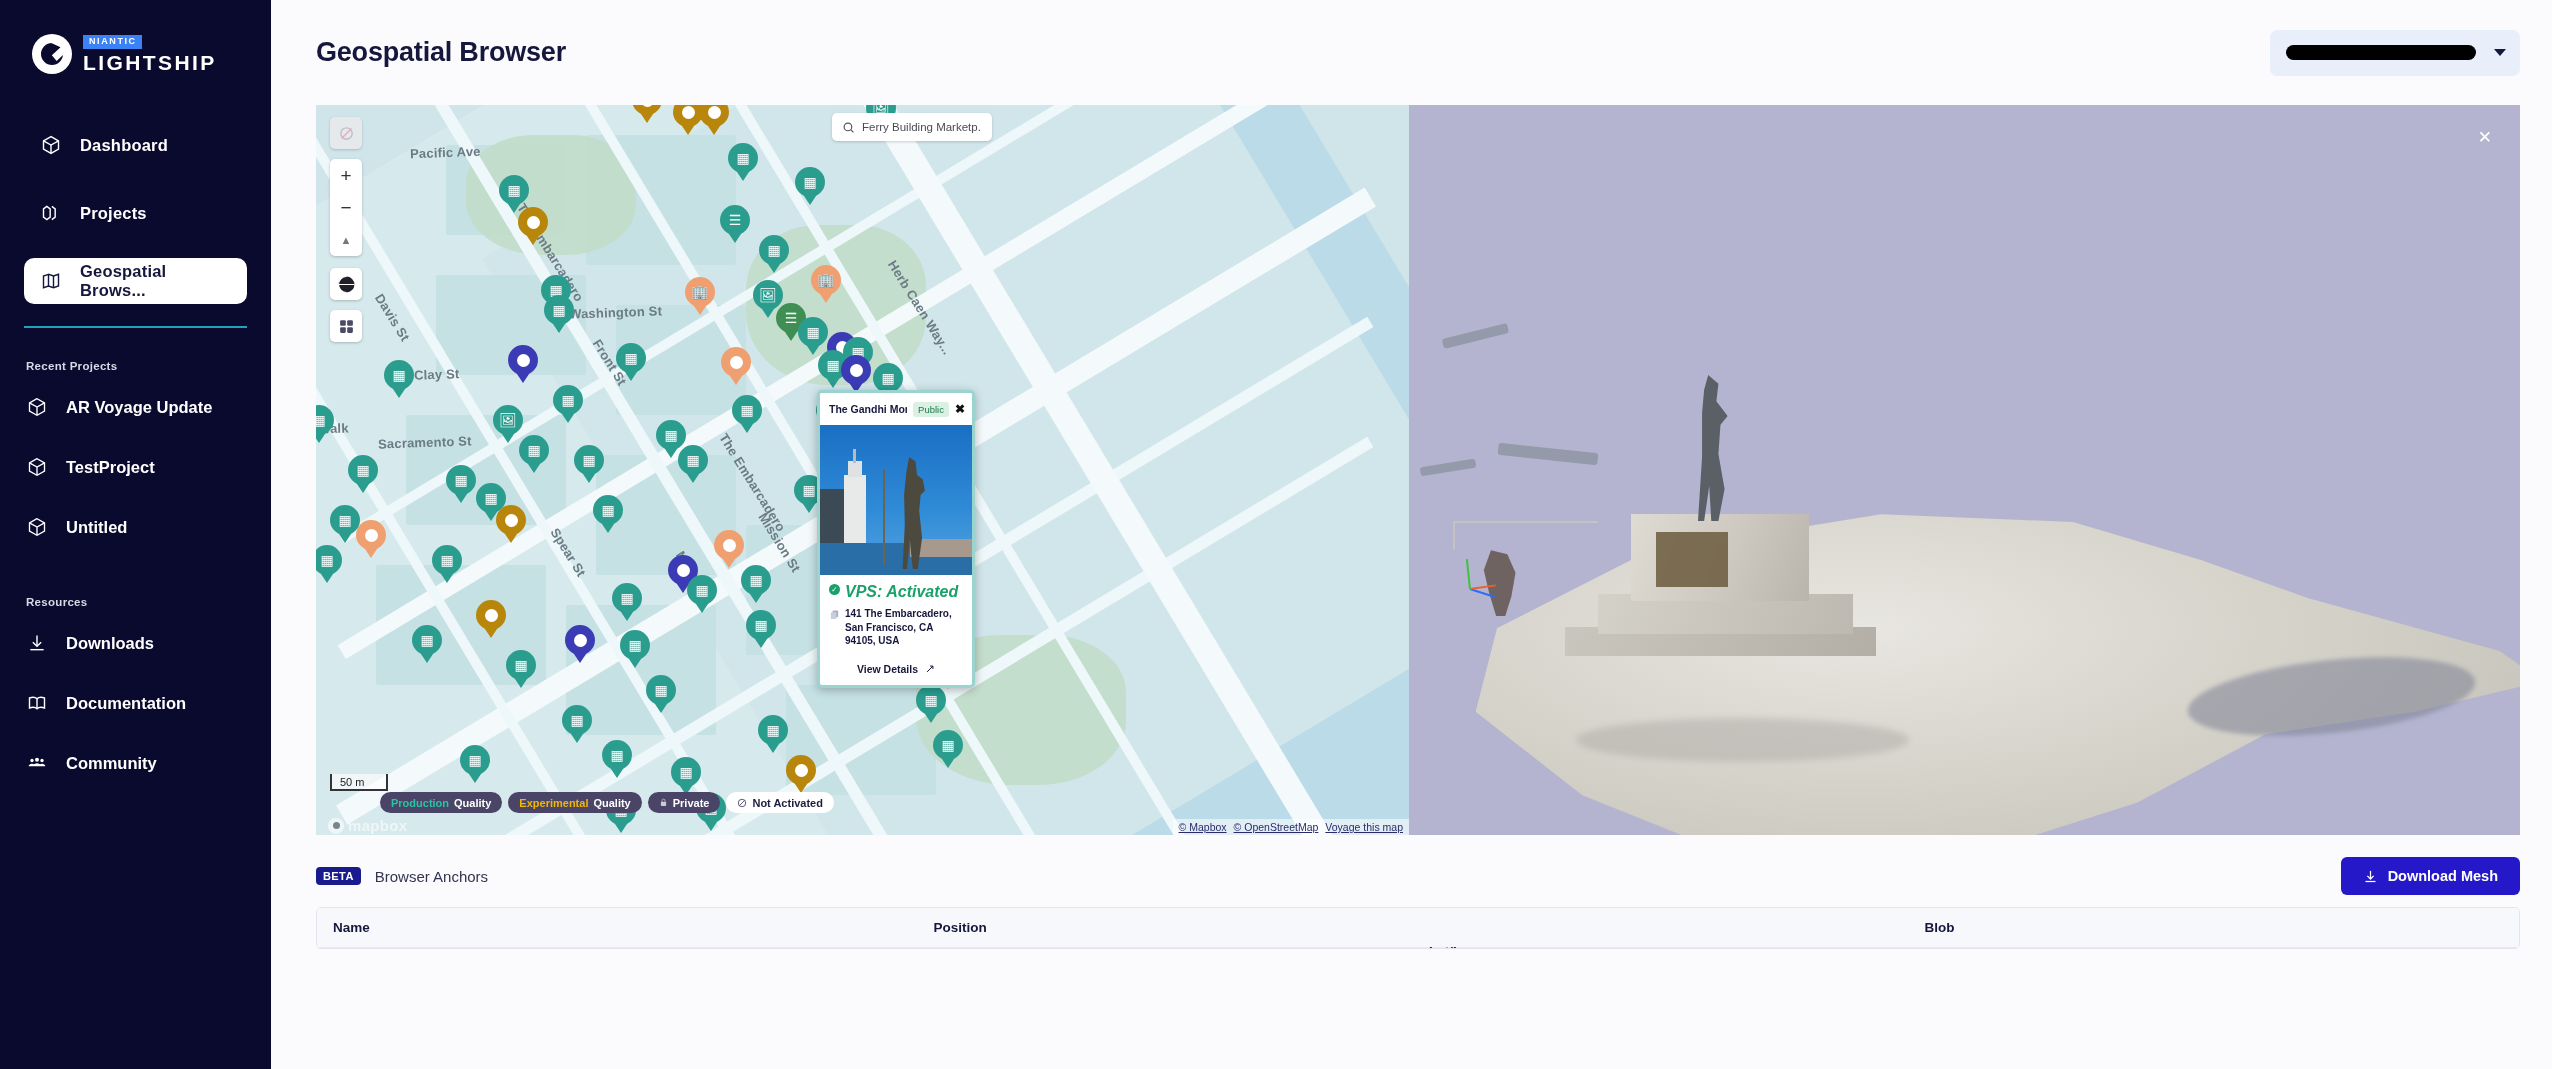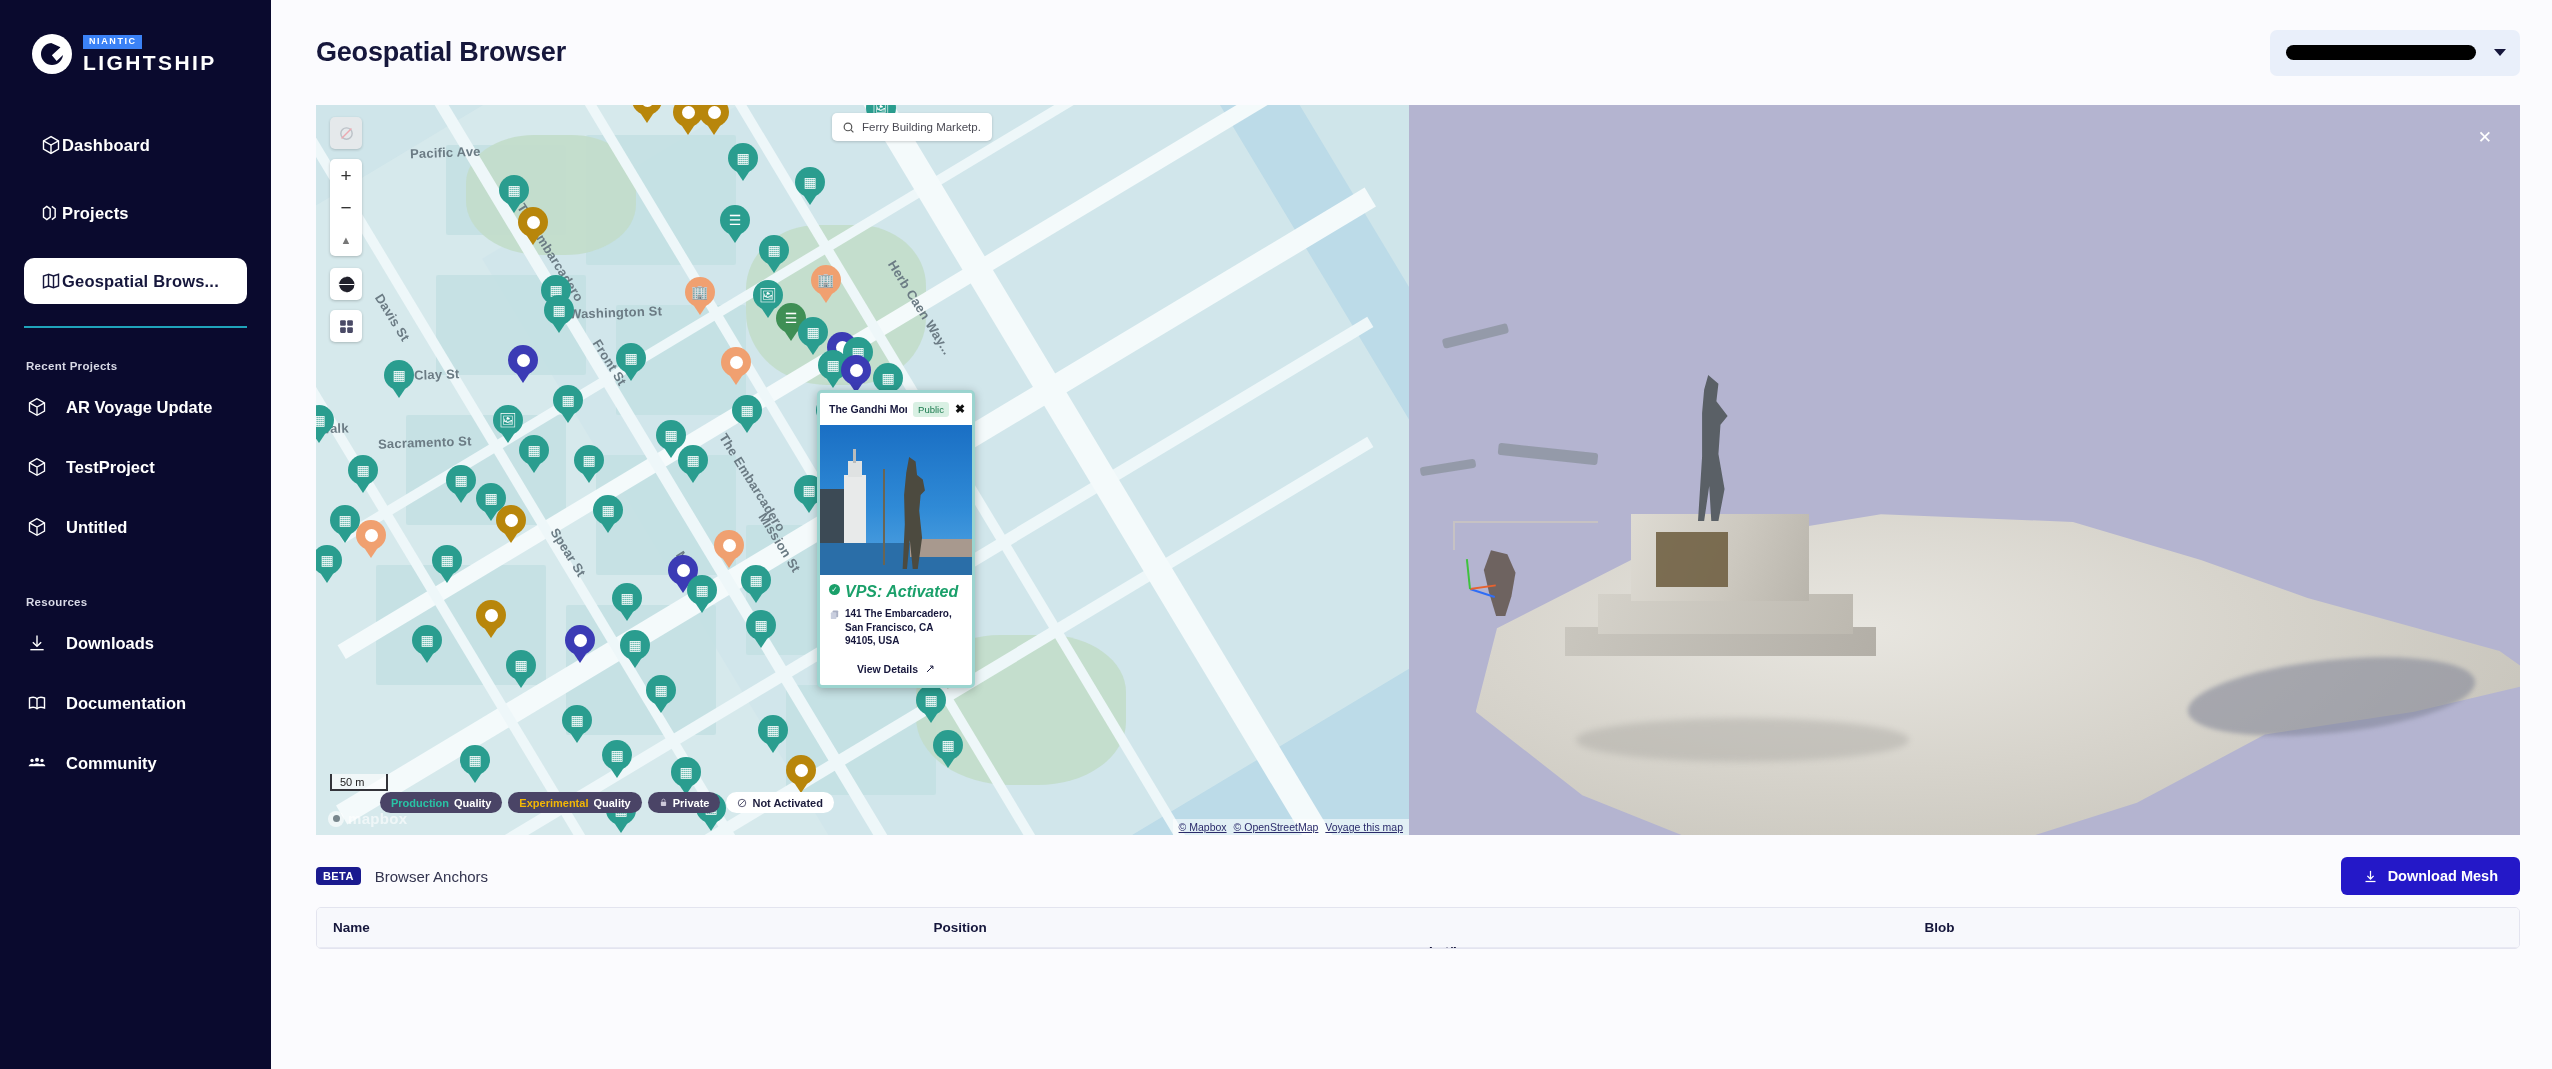--- a/index.html
+++ b/index.html
@@ -41,21 +41,21 @@
     letter-spacing: 1.6px; padding: 2px 5px 2px 6px; align-self: flex-start;
     line-height: 1.1;
   }
   .logo-lightship {
     font-size: 21px; font-weight: 700; letter-spacing: 2.4px; color: #fff;
     line-height: 1;
   }
 
   .nav { margin-top: 48px; }
   .nav-item {
-    display: flex; align-items: center; 
+    display: flex; align-items: center; gap: 18px;
     height: 46px; margin: 0 24px 22px 24px; padding: 0 16px;
     border-radius: 10px; cursor: pointer;
     font-size: 16.5px; font-weight: bold; color: #fff; letter-spacing: .2px;
   }
   .nav-item.active { background: #ffffff; color: #16173c; }
   .nav-icon { width: 22px; height: 22px; flex: none; display: flex; align-items: center; justify-content: center; }
   .nav-icon svg { width: 20px; height: 20px; display: block; }
 
   .divider { height: 2px; background: #1fa3ba; margin: 16px 24px 0 24px; }
 
@@ -152,21 +152,21 @@
   }
   .ctrl-globe { left: 14px; top: 163px; width: 32px; height: 32px; }
   .ctrl-grid  { left: 14px; top: 205px; width: 32px; height: 32px; }
 
   .scalebar {
     position: absolute; left: 14px; bottom: 44px;
     border: 2px solid #33343a; border-top: none; padding: 2px 8px 1px 8px;
     background: rgba(255,255,255,.65); font-size: 11px; color: #222; width: 58px; text-align: left;
   }
   .mapbox-logo {
-    position: absolute; left: 12px; bottom: 8px; display: flex; align-items: center; gap: 4px;
+    position: absolute; left: 12px; bottom: 1px; display: flex; align-items: center; gap: 4px;
     opacity: .62;
   }
   .mapbox-logo .mb-circle {
     width: 16px; height: 16px; border-radius: 50%; background: #fff;
     display: flex; align-items: center; justify-content: center;
   }
   .mapbox-logo .mb-circle::after { content:""; width:7px; height:7px; border-radius:50%; background:#3f4a52; }
   .mapbox-logo .mb-word { font-size: 15px; font-weight: bold; color: #fff; letter-spacing: .3px; }
 
   .map-attrib {

